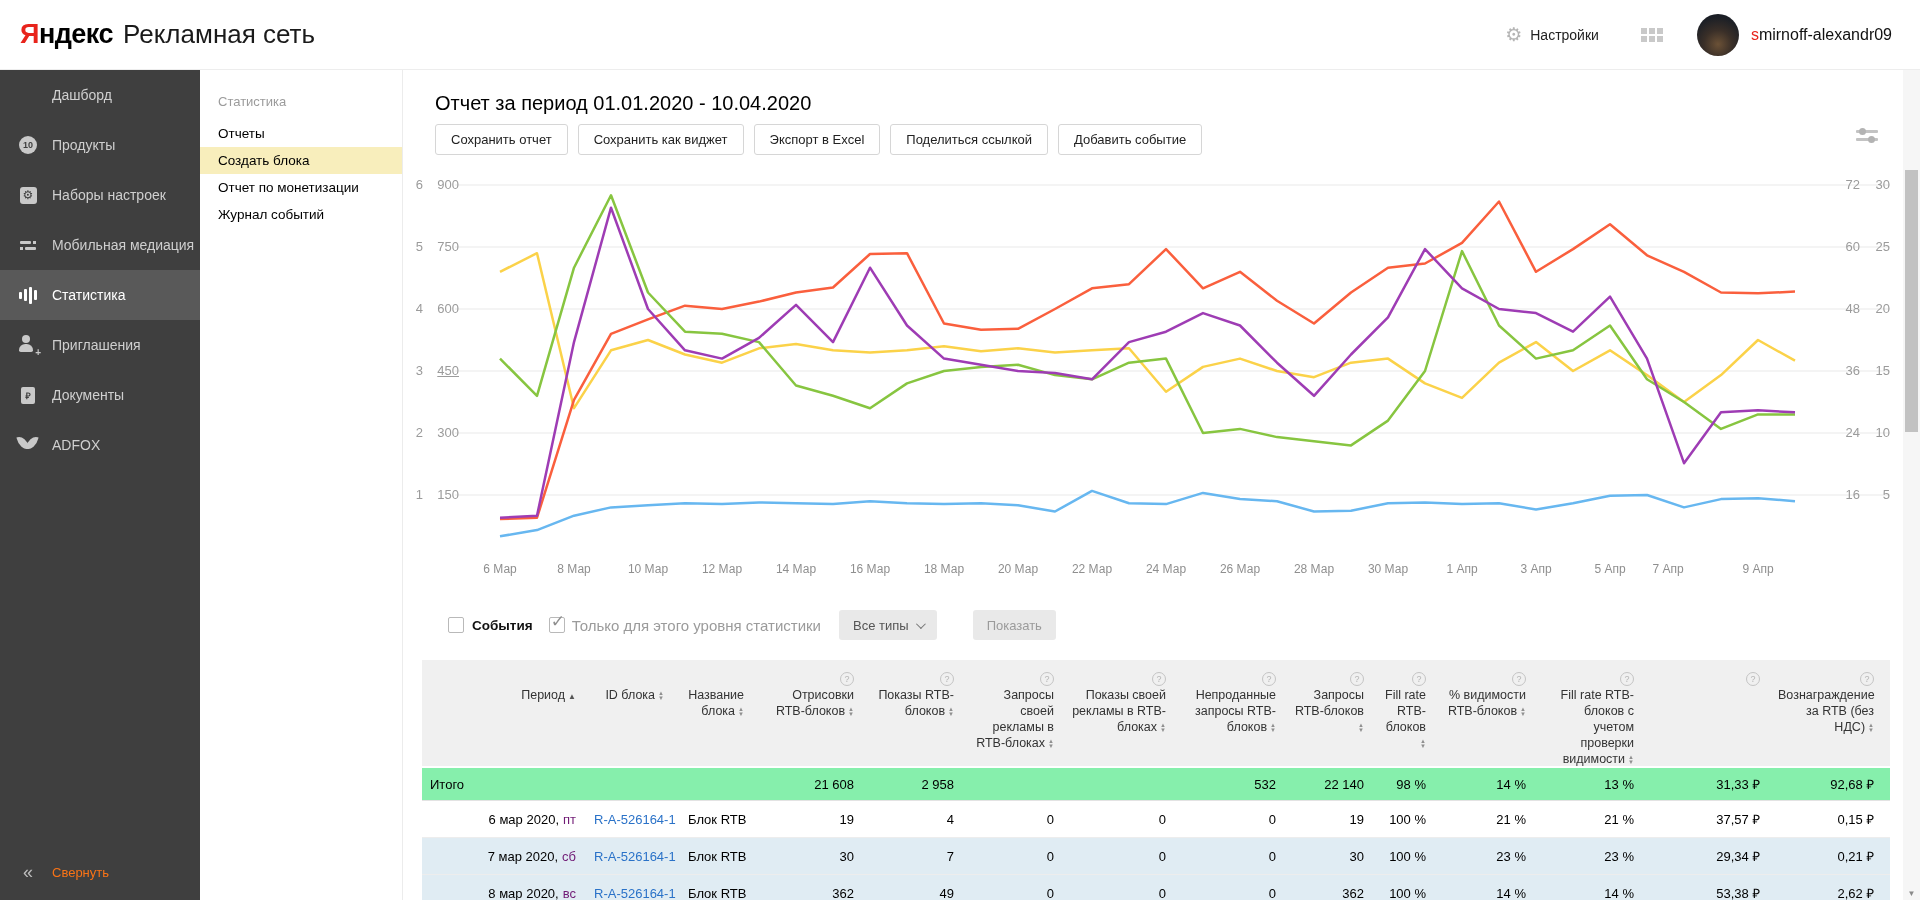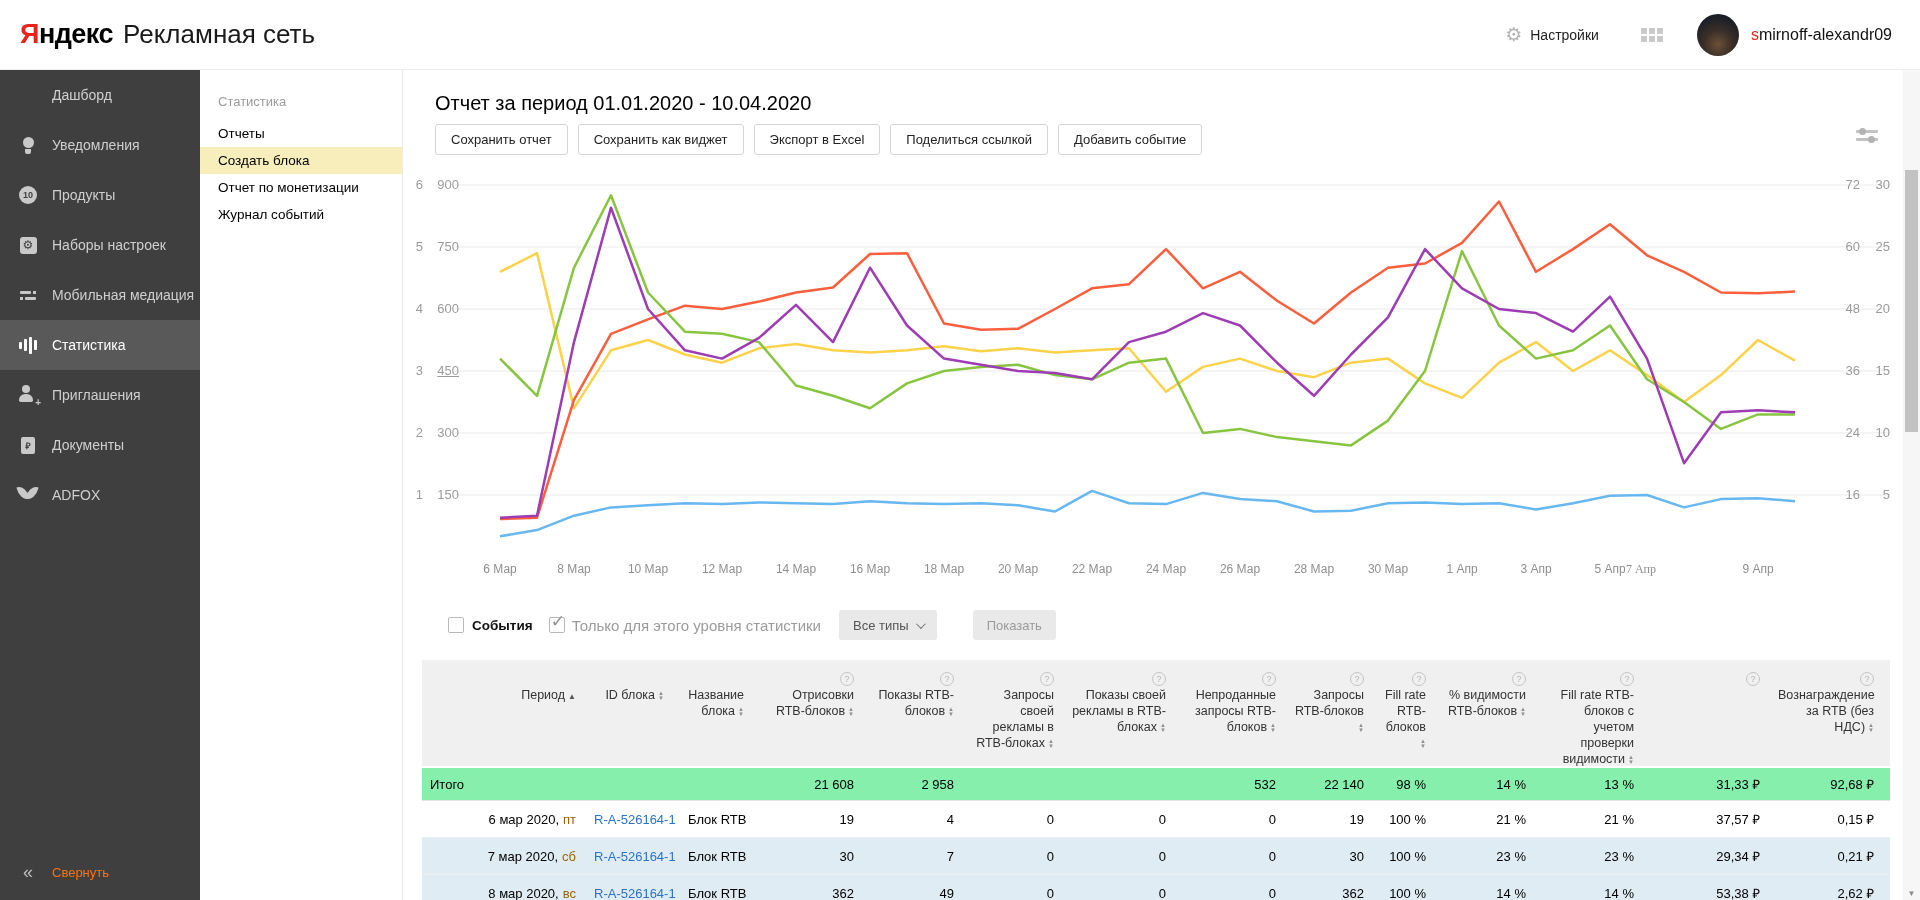--- a/index.html
+++ b/index.html
@@ -126,21 +126,21 @@
     color:#b5b5b5; font-size:9px; align-items:center; justify-content:center; cursor:pointer; }
   .sort-asc { color:#555; font-size:8px; margin-left:3px; }
   .sort-both { display:inline-flex; flex-direction:column; margin-left:3px; vertical-align:middle; }
   .sort-both span { font-size:6px; line-height:5px; color:#8f8f8f; }
   .trow { display:flex; height:37px; align-items:center; border-bottom:1px solid #ededed; background:#fff; }
   .trow.totals { background:#86efac; height:33px; border-bottom:1px solid #e3e3e3; }
   .trow.weekend { background:#e0ecf3; }
   .td { padding:0 16px 0 2px; text-align:right; color:#000; white-space:nowrap; overflow:hidden; }
   .td.left { text-align:left; padding-left:8px; }
   .period-date { color:#000; } .period-date::after { content:","; }
-  .weekday { color:#a16207; margin-left:4px; }
+  .weekday { color:#701a75; margin-left:4px; }
   .block-link { color:#2a72c8; text-decoration:none; border-bottom:1px dashed #a8c2e4;
     cursor:pointer; padding-bottom:1px; }
 
   
   .v-scroll { position:absolute; right:0; top:70px; width:17px; height:830px; background:#f6f6f6; }
   .v-thumb { position:absolute; left:2px; top:100px; width:13px; height:262px; background:#c2c2c2;
     cursor:pointer; }
   .v-arrow { position:absolute; left:0; bottom:2px; width:17px; text-align:center; font-size:8px;
     color:#8a8a8a; cursor:pointer; }
 </style>
@@ -175,27 +175,20 @@
   <div class="sidebar">
     <div id="side-items">
         <div class="side-item">
           <span class="si icon-dash">
             <span class="ic-gray"></span>
             <span class="ic-gray"></span>
             <span class="ic-gray"></span>
             <span class="ic-gray"></span>
           </span>
           <span class="lbl">Дашборд</span>
-        </div>
-        <div class="side-item">
-          <span class="si icon-bulb">
-            <span class="b1"></span>
-            <span class="b2"></span>
-          </span>
-          <span class="lbl">Уведомления</span>
         </div>
         <div class="side-item">
           <span class="si">
             <span class="icon-circle-badge">10</span>
           </span>
           <span class="lbl">Продукты</span>
         </div>
         <div class="side-item">
           <span class="si">
             <span class="icon-sets-sq">⚙</span>
@@ -327,21 +320,21 @@
         <span class="xlab" style="left: 511px;">18 Мар</span>
         <span class="xlab" style="left: 585px;">20 Мар</span>
         <span class="xlab" style="left: 659px;">22 Мар</span>
         <span class="xlab" style="left: 733px;">24 Мар</span>
         <span class="xlab" style="left: 807px;">26 Мар</span>
         <span class="xlab" style="left: 881px;">28 Мар</span>
         <span class="xlab" style="left: 955px;">30 Мар</span>
         <span class="xlab" style="left: 1029px;">1 Апр</span>
         <span class="xlab" style="left: 1103px;">3 Апр</span>
         <span class="xlab" style="left: 1177px;">5 Апр</span>
-        <span class="xlab" style="left: 1208px; font-family: Liberation Serif, serif;">7 Апр</span>
+        <span class="xlab" style="left: 1235px;">7 Апр</span>
         <span class="xlab" style="left: 1325px;">9 Апр</span>
       </div>
 
     <div class="filters">
       <span class="cb"></span>
       <span class="cb-label-dark">События</span>
       <span class="gap1"></span>
       <span class="cb checked">
           <span class="tick">✓</span>
         </span>

